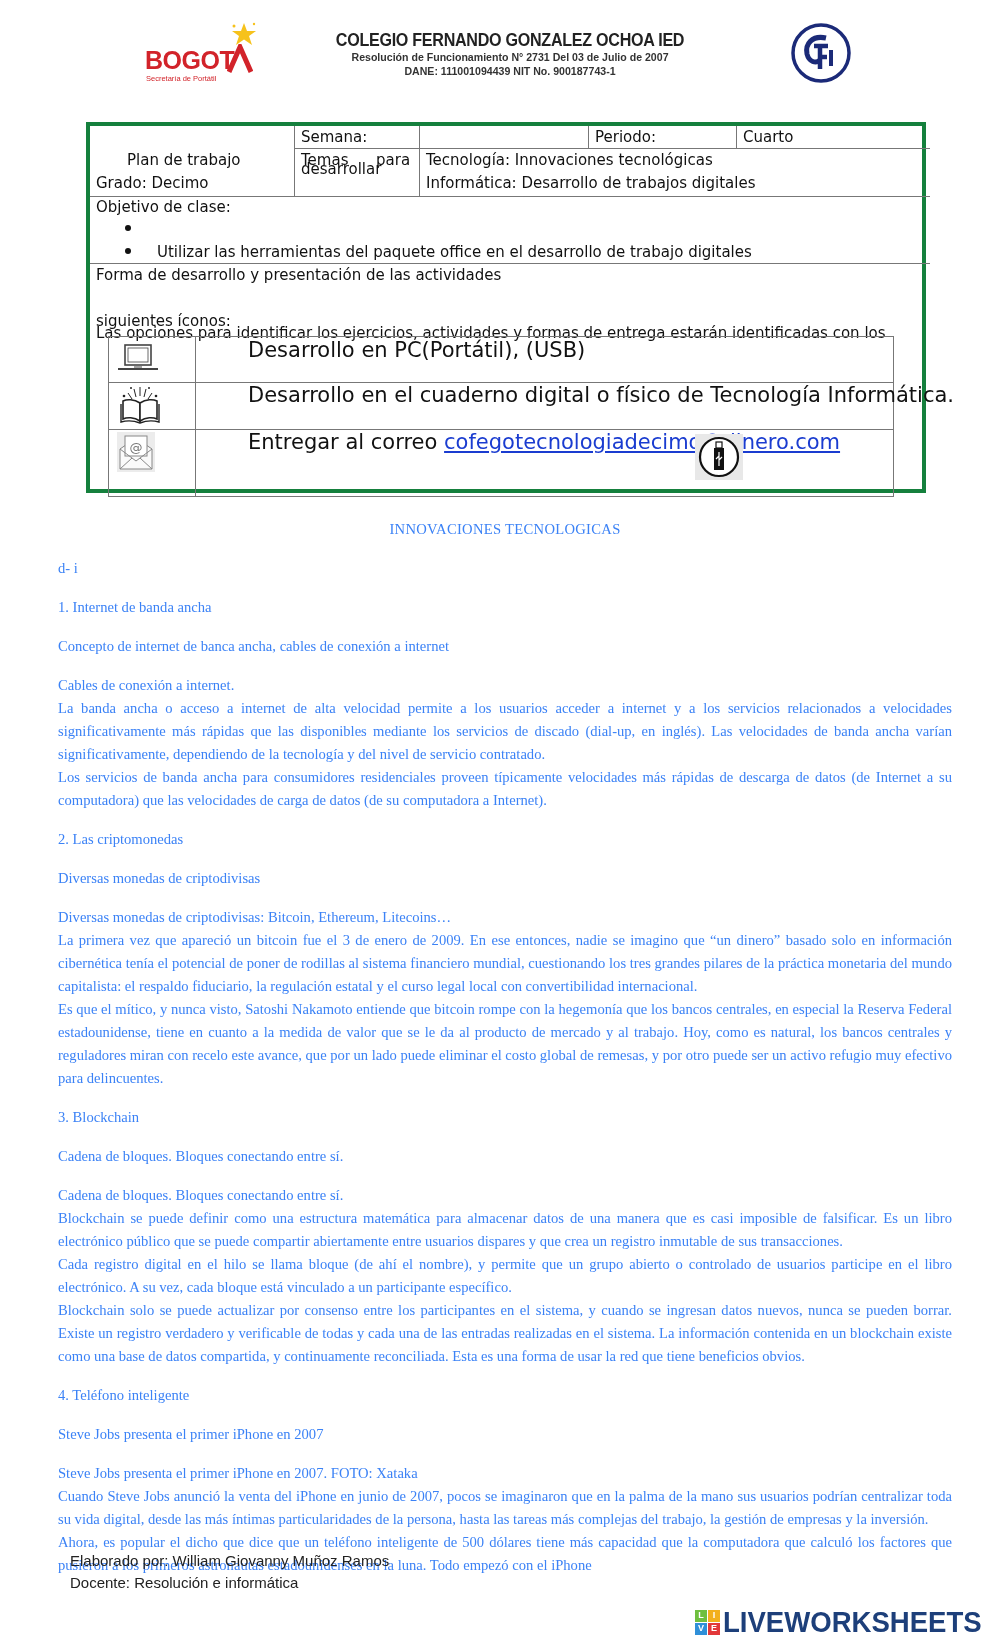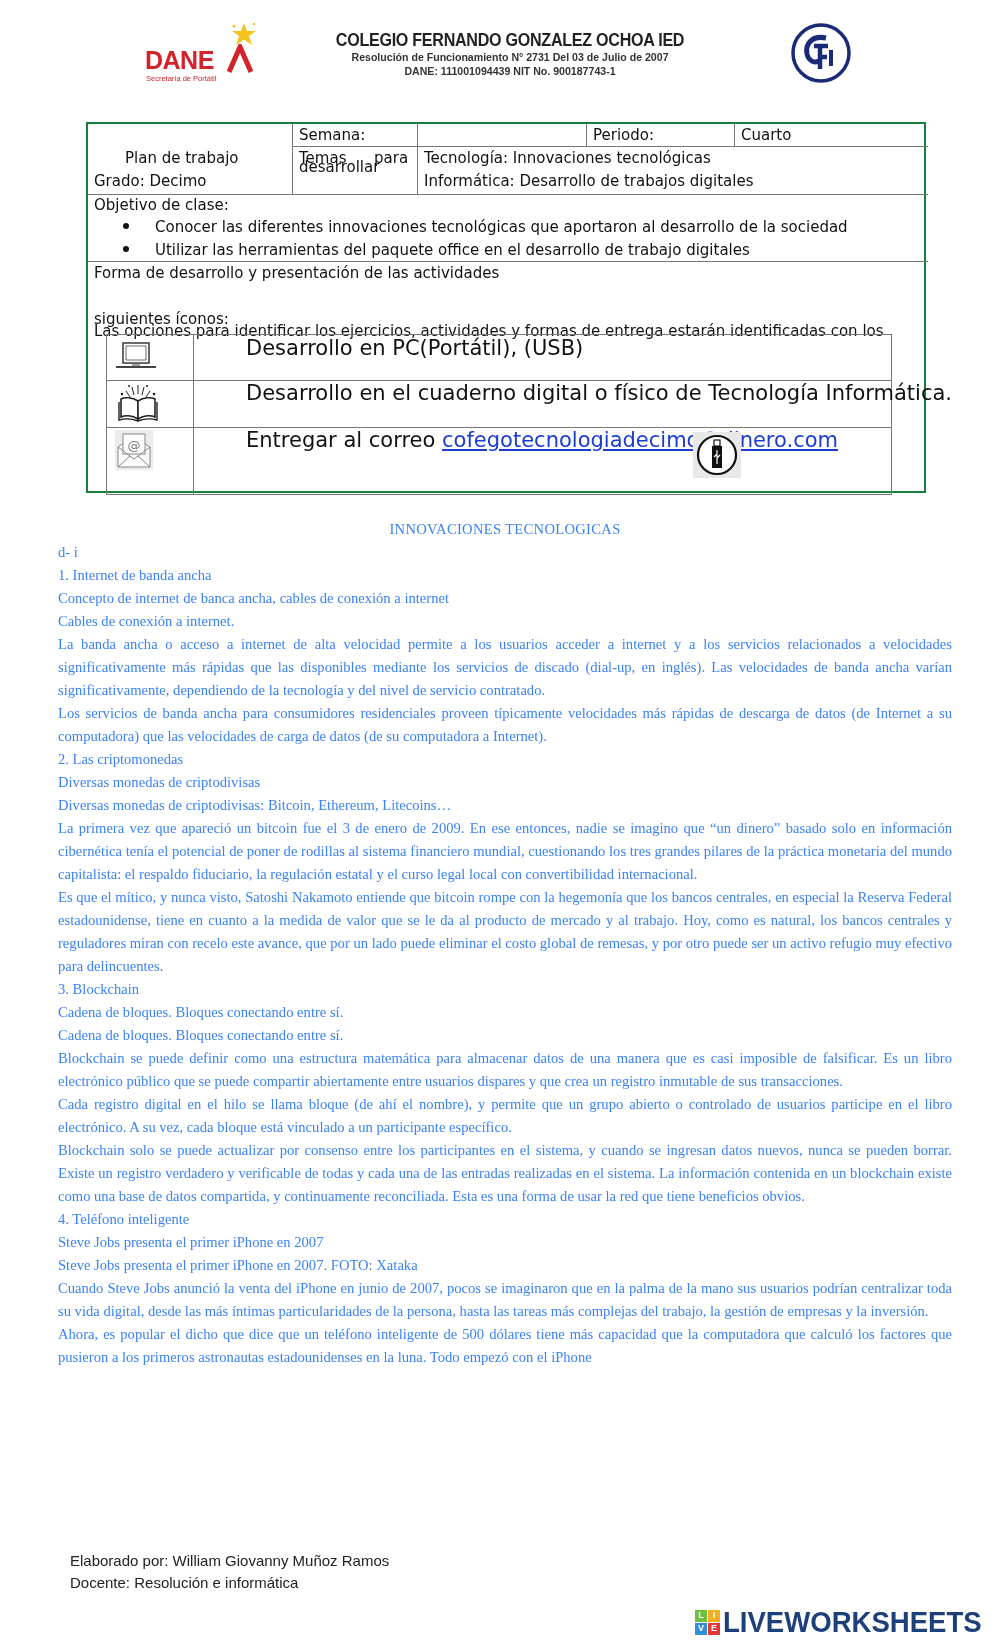--- a/index.html
+++ b/index.html
@@ -12,56 +12,56 @@
   .bogota-word { position: absolute; left: 0; top: 24px; font-family: "Liberation Sans", sans-serif; font-weight: bold; font-size: 25px; color: #d2232a; letter-spacing: -0.5px; }
   .bogota-sub { position: absolute; left: 1px; top: 52px; font-family: "Liberation Sans", sans-serif; font-size: 7.5px; color: #d2232a; white-space: nowrap; }
   .bogota-star { position: absolute; left: 86px; top: 0px; width: 26px; height: 26px; }
   .school-block { position: absolute; left: 300px; top: 30px; width: 420px; text-align: center; font-family: "Liberation Sans", sans-serif; color: #222; }
   .school-name { font-size: 17.5px; font-weight: bold; letter-spacing: -0.3px; line-height: 20px; transform: scaleX(0.92); }
   .school-res { font-size: 11.5px; font-weight: bold; line-height: 14px; color: #333; transform: scaleX(0.92); }
   .school-dane { font-size: 11.5px; font-weight: bold; line-height: 14px; color: #333; transform: scaleX(0.92); }
   .logo-cfi { position: absolute; left: 790px; top: 22px; width: 62px; height: 62px; }
 
   
-  .plan { position: absolute; left: 86px; top: 122px; width: 840px; height: 371px; border: 2px solid #15803d; font-family: "DejaVu Sans", sans-serif; font-size: 15px; color: #111; }
+  .plan { position: absolute; left: 86px; top: 122px; width: 840px; height: 371px; border: 4px solid #15803d; font-family: "DejaVu Sans", sans-serif; font-size: 15px; color: #111; }
   .t { position: absolute; white-space: nowrap; font-size: 15px; line-height: 22px; }
   .hline { position: absolute; height: 1px; background: #777; }
   .vline { position: absolute; width: 1px; background: #777; }
 
   .bullet-row { position: absolute; left: 35px; white-space: nowrap; font-size: 15px; line-height: 22px; }
   .bullet-dot { display: inline-block; width: 6px; height: 6px; border-radius: 50%; background: #111; margin-right: 26px; vertical-align: middle; position: relative; top: -2px; }
 
   .icons-table { position: absolute; left: 18px; top: 210px; width: 786px; height: 161px; border: 1px solid #777; }
   .icons-table .txt { position: absolute; left: 95px; font-size: 21px; line-height: 22px; white-space: nowrap; margin-left: 44px; }
   .email-link { color: #1a3cd0; text-decoration: underline; }
 
   
   .content { position: absolute; left: 58px; top: 518px; width: 894px; font-family: Liberation Serif, serif; font-size: 14.6px; line-height: 23px; color: #3b82f6; }
   .content .title { text-align: center; margin-bottom: 0; letter-spacing: 0.3px; }
   .content p { text-align: justify; }
-  .content .line { white-space: nowrap; }
+  .content .line { white-space: nowrap; margin-top: 16px; }
 
   
   .footer { position: absolute; left: 70px; top: 1550px; font-family: "Liberation Sans", sans-serif; font-size: 15px; line-height: 22px; color: #222; }
   .lw-brand { position: absolute; left: 695px; top: 1607px; height: 30px; display: flex; align-items: center; }
   .lw-blocks { display: grid; grid-template-columns: 12px 12px; grid-template-rows: 12px 12px; gap: 1px; margin-right: 3px; }
   .lw-b { font-family: "Liberation Sans", sans-serif; font-weight: bold; font-size: 9px; color: #fff; display: flex; align-items: center; justify-content: center; line-height: 1; }
   .lw-text { font-family: "Liberation Sans", sans-serif; font-weight: bold; font-size: 29px; color: #1d3f7a; letter-spacing: 0px; transform: scaleX(0.95); transform-origin: left center; }
 </style>
 </head>
 <body>
 
 <div class="header">
   <div class="logo-bogota">
     <svg class="bogota-star" viewBox="0 0 26 26">
       <polygon points="13,1 16,9 25,9 18,14 21,23 13,17.5 5,23 8,14 1,9 10,9" fill="#f6c21c"></polygon>
       <circle cx="3" cy="4" r="1.5" fill="#f6c21c"></circle>
       <circle cx="23" cy="2" r="1.2" fill="#f6c21c"></circle>
     </svg>
-    <span class="bogota-word">DANE</span>
+    <span class="bogota-word">BOGOT</span>
     <svg style="position:absolute; left:82px; top:22px; width:26px; height:30px;" viewBox="0 0 26 30">
       <polyline points="2,28 13,3 24,28" fill="none" stroke="#d2232a" stroke-width="5" stroke-linejoin="miter"></polyline>
     </svg>
     <span class="bogota-sub">Secretaría de Portátil</span>
   </div>
 
   <div class="school-block">
     <div class="school-name">COLEGIO FERNANDO GONZALEZ OCHOA IED</div>
     <div class="school-res">Resolución de Funcionamiento N° 2731 Del 03 de Julio de 2007</div>
     <div class="school-dane">DANE: 111001094439  NIT No. 900187743-1</div>
@@ -95,21 +95,21 @@
 
   <span class="t" style="left:211px; top:23px;">Temas</span>
   <span class="t" style="left:286px; top:23px;">para</span>
   <span class="t" style="left:211px; top:32px;">desarrollar</span>
 
   <span class="t" style="left:336px; top:23px;">Tecnología: Innovaciones tecnológicas</span>
   <span class="t" style="left:336px; top:46px;">Informática: Desarrollo de trabajos digitales</span>
 
   <span class="t" style="left:6px; top:70px;">Objetivo de clase:</span>
   <div class="bullet-row" style="top:92px;">
-    <span class="bullet-dot"></span><span>Conocer las diferentes innovaciones tecnológicas que aportaron al desarrollo de la sociedad</span>
+    <span class="bullet-dot"></span>
   </div>
   <div class="bullet-row" style="top:115px;">
     <span class="bullet-dot"></span><span>Utilizar las herramientas del paquete office en el desarrollo de trabajo digitales</span>
   </div>
 
   <span class="t" style="left:6px; top:138px;">Forma de desarrollo y presentación de las actividades</span>
   <span class="t" style="left:6px; top:161px;margin-top:35px;">Las opciones para identificar los ejercicios, actividades y formas de entrega estarán identificadas con los</span>
   <span class="t" style="left:6px; top:184px;">siguientes íconos:</span>
 
   <div class="icons-table">

